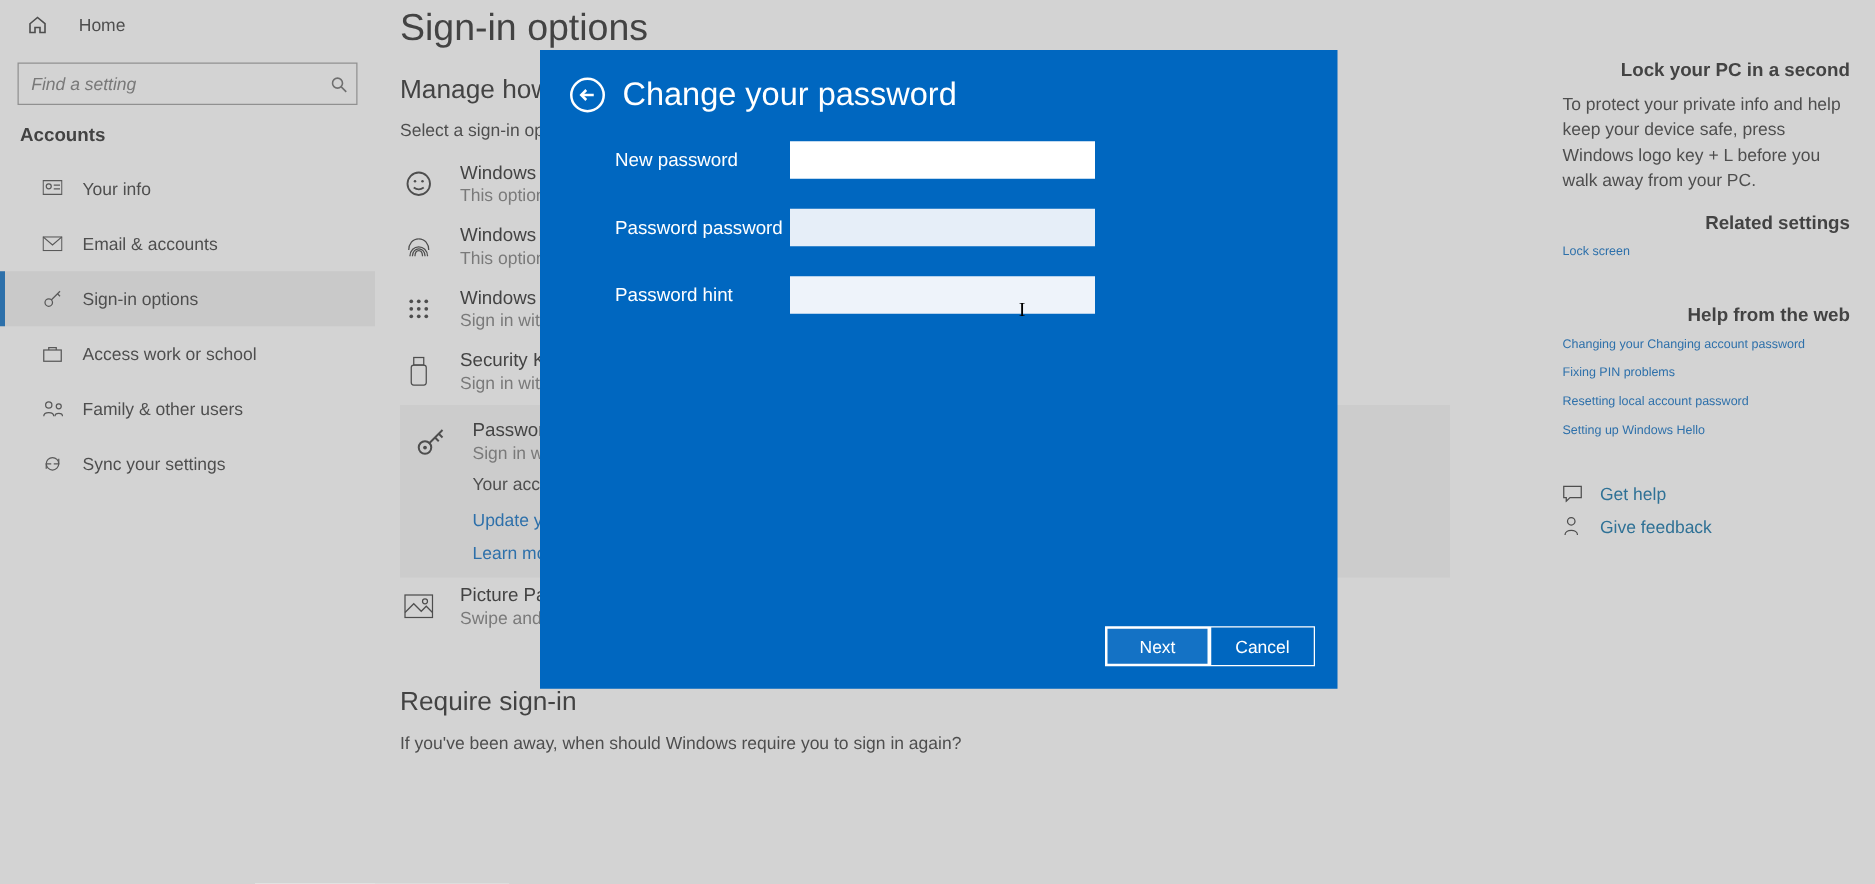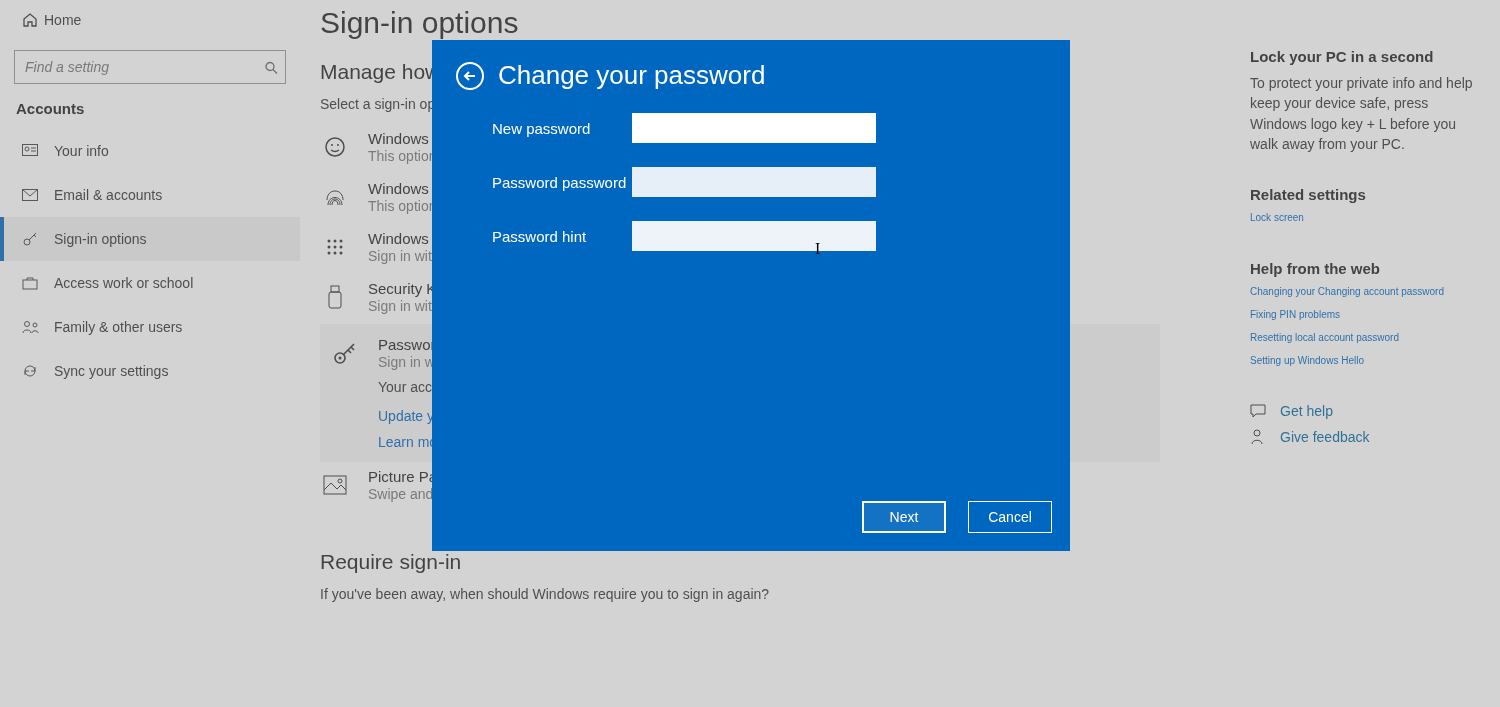--- a/index.html
+++ b/index.html
@@ -1,26 +1,26 @@
 <!DOCTYPE html>
 <html><head>
 <meta charset="utf-8">
 <style>
 * { box-sizing: border-box; margin: 0; padding: 0; font-family: "Segoe UI", sans-serif; }
 body { width: 1500px; height: 707px; overflow: hidden; background: #fff; position: relative; }
 
 
 .sidebar { position: absolute; left: 0; top: 0; width: 300px; height: 100%; background: #fff; }
-.home-row { display: flex; align-items: center; height: 40px; padding-left: 22px; gap: 4px; font-size: 14px; color: #333; }
+.home-row { display: flex; align-items: center; height: 40px; padding-left: 22px; gap: 23px; font-size: 14px; color: #333; }
 .search-wrap { padding: 10px 14px 12px 14px; }
 .search-box { width: 100%; height: 34px; border: 1px solid #999; background: #fff; padding: 0 15px 0 10px; font-size: 14px; font-style: italic; color: #0f766e; position: relative; }
 .search-holder { position: relative; }
 .search-glyph { position: absolute; right: 22px; top: 50%; transform: translateY(-50%); color: #666; font-size: 13px; }
 .section-title { padding: 4px 16px 12px 16px; font-size: 15px; font-weight: 600; color: #222; }
-.nav-item { display: flex; align-items: center; height: 44px; padding-left: 18px; gap: 14px; font-size: 14px; color: #333; border-left: 4px solid transparent; }
+.nav-item { display: flex; align-items: center; height: 44px; padding-left: 30px; gap: 14px; font-size: 14px; color: #333; border-left: 4px solid transparent; }
 .nav-item.selected { background: #f0f0f0; border-left-color: #0067c0; }
 .nav-icon { width: 18px; text-align: center; font-size: 15px; color: #444; }
 
 
 .main { position: absolute; left: 320px; top: 0; right: 0; height: 100%; display: flex; }
 .center { flex: 1; padding-right: 30px; }
 .page-h1 { font-size: 30px; font-weight: 400; color: #222; padding: 6px 0 16px 0; }
 .sub-h2 { font-size: 21px; font-weight: 400; color: #222; padding: 4px 0 12px 0; }
 .desc-line { font-size: 14px; color: #333; margin-bottom: 12px; }
 
@@ -29,43 +29,43 @@
 .opt-icon { width: 30px; height: 30px; display: flex; align-items: center; justify-content: center; font-size: 20px; color: #333; margin-top: 2px; }
 .opt-text .t1 { font-size: 15px; color: #222; margin-bottom: 1px; }
 .opt-text .t2 { font-size: 14px; color: #777; }
 .opt-extra { margin-top: 8px; font-size: 14px; color: #333; line-height: 1.4; }
 .link { color: #0067c0; font-size: 14px; margin-top: 10px; display: block; }
 
 .require-h2 { font-size: 21px; font-weight: 400; color: #222; margin-top: 38px; margin-bottom: 12px; }
 
 
 .rightcol { width: 250px; padding-right: 20px; padding-top: 48px; }
-.rc-h { font-size: 15px; font-weight: 600; color: #222; margin-bottom: 8px; }
-.rc-p { font-size: 14px; color: #333; line-height: 1.45; margin-bottom: 32px; }
+.rc-h { font-size: 15px; font-weight: 600; color: #222; margin-bottom: 8px; text-align: right; }
+.rc-p { font-size: 14px; color: #333; line-height: 1.45; margin-bottom: 16px; }
 .rc-link { color: #0067c0; font-size: 10px; display: block; margin-bottom: 10px; line-height: 1.3; }
 .rc-row { display: flex; align-items: center; gap: 12px; margin-bottom: 10px; font-size: 14px; }
 .rc-row .rc-icn { width: 18px; text-align: center; color: #333; }
 .rc-row a { color: #0369a1; }
 
 
 .dim { position: absolute; left: 0; top: 0; width: 100%; height: 100%; background: rgba(128,128,128,0.35); }
 
 
 .modal { position: absolute; left: 432px; top: 40px; width: 638px; height: 511px; background: #0067c0; color: #fff; }
 .modal-head { display: flex; align-items: center; gap: 14px; padding: 20px 24px 8px 24px; }
 .back-circle { width: 28px; height: 28px; border: 2px solid #fff; border-radius: 50%; display: flex; align-items: center; justify-content: center; font-size: 16px; }
 .modal-title { font-size: 26px; font-weight: 400; }
 .form-rows { padding: 14px 20px 0 60px; }
 .frow { display: flex; align-items: center; margin-bottom: 24px; }
 .flabel { width: 140px; font-size: 15px; color: #fff; }
 .finput { width: 244px; height: 30px; border: none; background: #fff; padding: 0 8px; font-size: 14px; }
 .finput.dim1 { background: #e6eef8; }
 .finput.dim2 { background: #eef3fa; position: relative; }
 .cursor-i { position: absolute; left: 815px; top: 240px; font-family: serif; color: #000; font-size: 16px; z-index: 5; }
-.modal-buttons { position: absolute; right: 18px; bottom: 18px; display: flex; gap: 22px; }
+.modal-buttons { position: absolute; right: 18px; bottom: 18px; display: flex; }
 .mbtn { width: 84px; height: 32px; border: 1px solid #fff; background: transparent; color: #fff; font-size: 14px; display: flex; align-items: center; justify-content: center; }
 .mbtn.primary { border: 2px solid #fff; background: rgba(255,255,255,0.08); }
 
 svg { display: block; }
 </style>
 </head>
 <body>
 
 <div class="sidebar">
   <div class="home-row">

